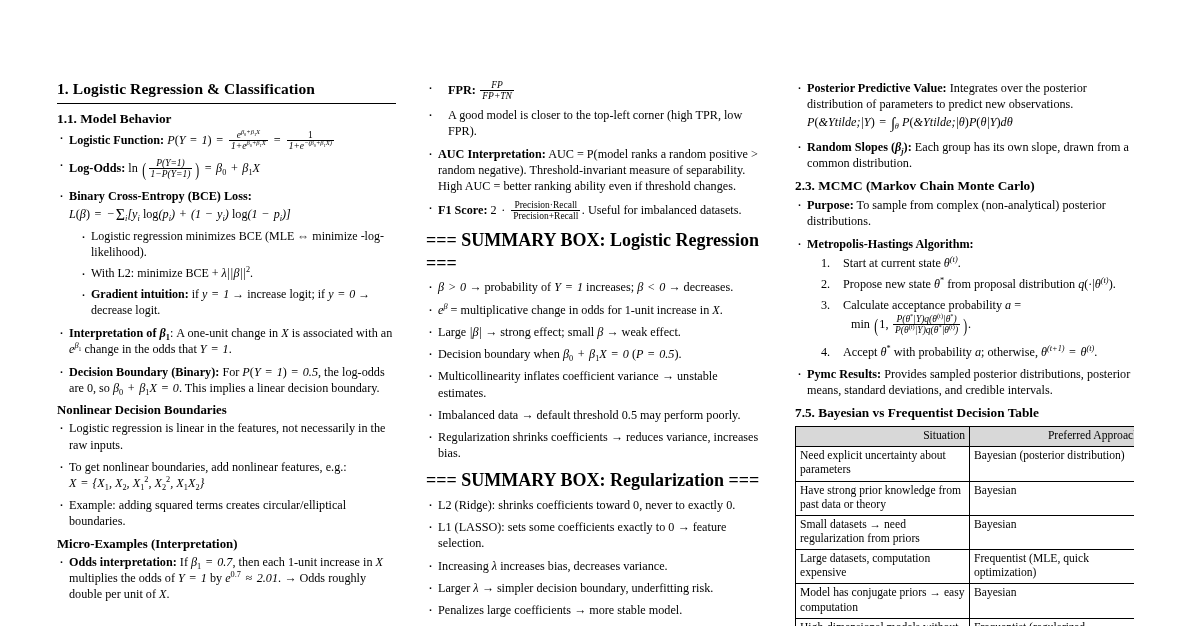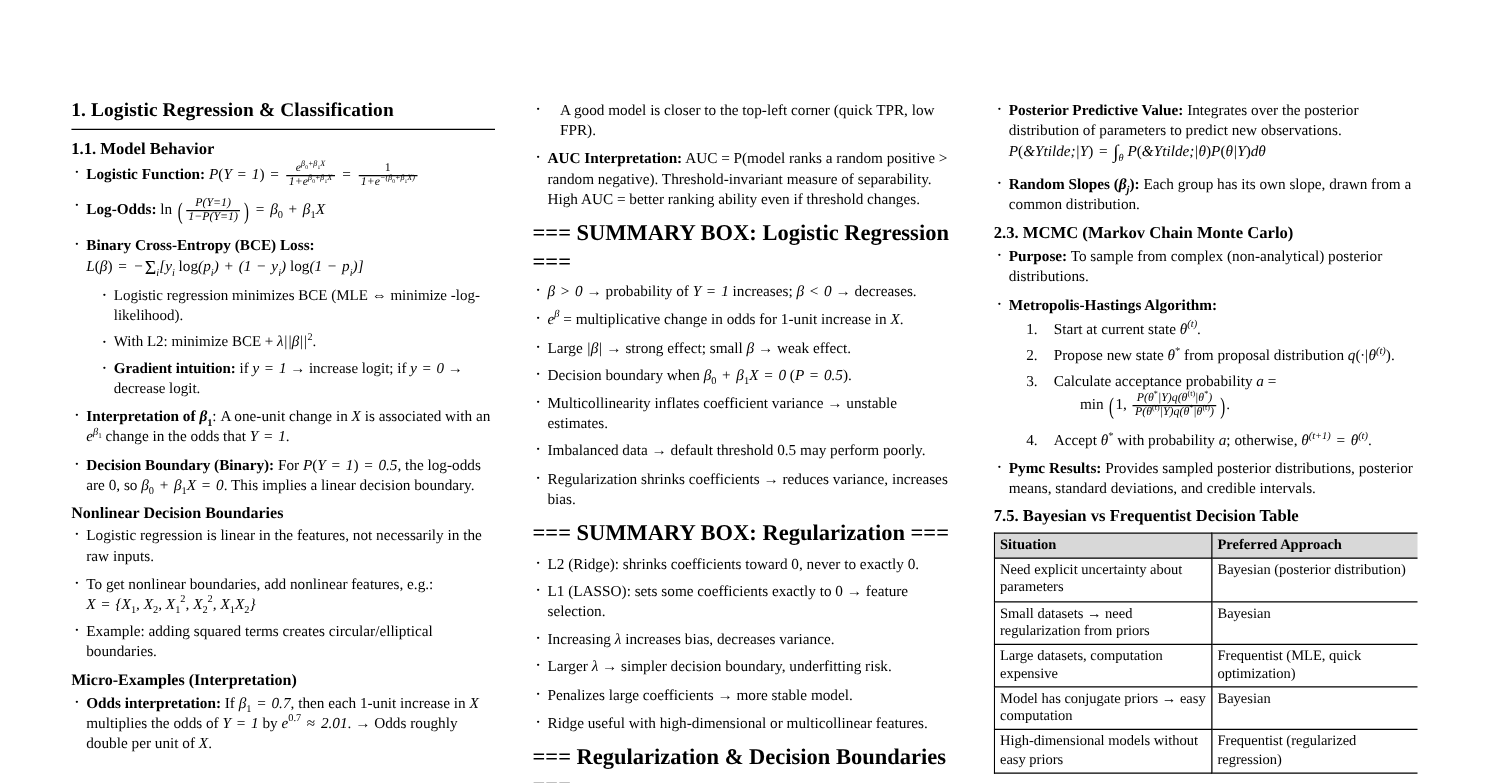--- a/index.html
+++ b/index.html
@@ -163,21 +163,22 @@
   table.dt th, table.dt td {
     border: 1px solid #000;
     padding: 2px 4px 3px 4px;
     font-size: 11.6px;
     line-height: 1.22;
     vertical-align: top;
     text-align: left;
   }
   table.dt th {
     background: #d8d8d8;
-    font-weight: bold;
+    font-weight: normal;
+    text-align: right;
   }
   table.dt col.c1 { width: 174px; }
   table.dt col.c2 { width: 174px; }
 </style>
 </head>
 <body>
 
 <div class="page">
   <div class="columns">
 
@@ -241,23 +242,31 @@
       <ul class="b">
         <li>
           <b>Odds interpretation:</b><span> If </span><span class="m">β<sub>1</sub> <span class="op">=</span> 0.7</span><span>, then each 1-unit increase in </span><span class="m">X</span><span> multiplies the odds of </span><span class="m">Y <span class="op">=</span> 1</span><span> by </span><span class="m">e<sup class="mr">0.7</sup> <span class="op">≈</span> 2.01</span><span>. → Odds roughly double per unit of </span><span class="m">X</span><span>.</span>
         </li>
       </ul>
     </div>
 
     <div class="col">
 
       <ul class="b">
-        <li style="padding-left:22px;">A good model is closer to the top-left corner (quick TPR, low FPR).</li>
+        <li style="padding-left:22px;">
+          <b>FPR:</b>
+          <span class="m"><span class="frac"><span class="num">FP</span><span class="den">FP+TN</span></span></span>
+        </li>
+        <li style="padding-left:22px;">A good model is closer to the top-left corner (high TPR, low FPR).</li>
         <li>
           <b>AUC Interpretation:</b><span> AUC = P(model ranks a random positive &gt; random negative). Threshold-invariant measure of separability. High AUC = better ranking ability even if threshold changes.</span>
+        </li>
+        <li>
+          <b>F1 Score:</b>
+          <span class="m"><span class="mr">2</span> <span class="op">·</span> <span class="frac"><span class="num"><span class="mr">Precision·Recall</span></span><span class="den"><span class="mr">Precision+Recall</span></span></span></span><span>. Useful for imbalanced datasets.</span>
         </li>
       </ul>
 
       <div class="eqhead">=== SUMMARY BOX: Logistic Regression ===</div>
 
       <ul class="b">
         <li><span class="m">β <span class="op">&gt;</span> 0</span><span> → probability of </span><span class="m">Y <span class="op">=</span> 1</span><span> increases; </span><span class="m">β <span class="op">&lt;</span> 0</span><span> → decreases.</span></li>
         <li><span class="m">e<sup class="it">β</sup></span><span> = multiplicative change in odds for 1-unit increase in </span><span class="m">X</span><span>.</span></li>
         <li><span>Large </span><span class="m">|β|</span><span> → strong effect; small </span><span class="m">β</span><span> → weak effect.</span></li>
         <li><span>Decision boundary when </span><span class="m">β<sub>0</sub> <span class="op">+</span> β<sub>1</sub>X <span class="op">=</span> 0 <span class="mr">(</span>P <span class="op">=</span> 0.5<span class="mr">)</span></span><span>.</span></li>
@@ -297,21 +306,21 @@
       <ul class="b">
         <li>
           <b>Purpose:</b><span> To sample from complex (non-analytical) posterior distributions.</span>
         </li>
         <li>
           <b>Metropolis-Hastings Algorithm:</b>
           <ol class="n">
             <li><span>Start at current state </span><span class="m">θ<sup class="it">(t)</sup></span><span>.</span></li>
             <li><span>Propose new state </span><span class="m">θ<sup class="mr">*</sup></span><span> from proposal distribution </span><span class="m">q<span class="mr">(</span>·|θ<sup class="it">(t)</sup><span class="mr">)</span></span><span>.</span></li>
             <li><span>Calculate acceptance probability </span><span class="m">a</span><span> =</span><br>
-              <span class="m" style="margin-left:21px;"><span class="mr">min</span> <span class="paren">(</span><span class="mr">1,</span> <span class="frac"><span class="num">P(θ<sup>*</sup>|Y)q(θ<sup>(t)</sup>|θ<sup>*</sup>)</span><span class="den">P(θ<sup>(t)</sup>|Y)q(θ<sup>*</sup>|θ<sup>(t)</sup>)</span></span><span class="paren">)</span><span class="mr">.</span></span>
+              <span class="m" style="margin-left:8px;"><span class="mr">min</span> <span class="paren">(</span><span class="mr">1,</span> <span class="frac"><span class="num">P(θ<sup>*</sup>|Y)q(θ<sup>(t)</sup>|θ<sup>*</sup>)</span><span class="den">P(θ<sup>(t)</sup>|Y)q(θ<sup>*</sup>|θ<sup>(t)</sup>)</span></span><span class="paren">)</span><span class="mr">.</span></span>
             </li>
             <li><span>Accept </span><span class="m">θ<sup class="mr">*</sup></span><span> with probability </span><span class="m">a</span><span>; otherwise, </span><span class="m">θ<sup class="it">(t+1)</sup> <span class="op">=</span> θ<sup class="it">(t)</sup></span><span>.</span></li>
           </ol>
         </li>
         <li>
           <b>Pymc Results:</b><span> Provides sampled posterior distributions, posterior means, standard deviations, and credible intervals.</span>
         </li>
       </ul>
 
       <h2 class="sub">7.5. Bayesian vs Frequentist Decision Table</h2>
@@ -326,20 +335,24 @@
             <th>Situation</th>
             <th>Preferred Approach</th>
           </tr>
         </thead>
         <tbody>
           <tr>
             <td>Need explicit uncertainty about parameters</td>
             <td>Bayesian (posterior distribution)</td>
           </tr>
           <tr>
+            <td>Have strong prior knowledge from past data or theory</td>
+            <td>Bayesian</td>
+          </tr>
+          <tr>
             <td>Small datasets → need regularization from priors</td>
             <td>Bayesian</td>
           </tr>
           <tr>
             <td>Large datasets, computation expensive</td>
             <td>Frequentist (MLE, quick optimization)</td>
           </tr>
           <tr>
             <td>Model has conjugate priors → easy computation</td>
             <td>Bayesian</td>

